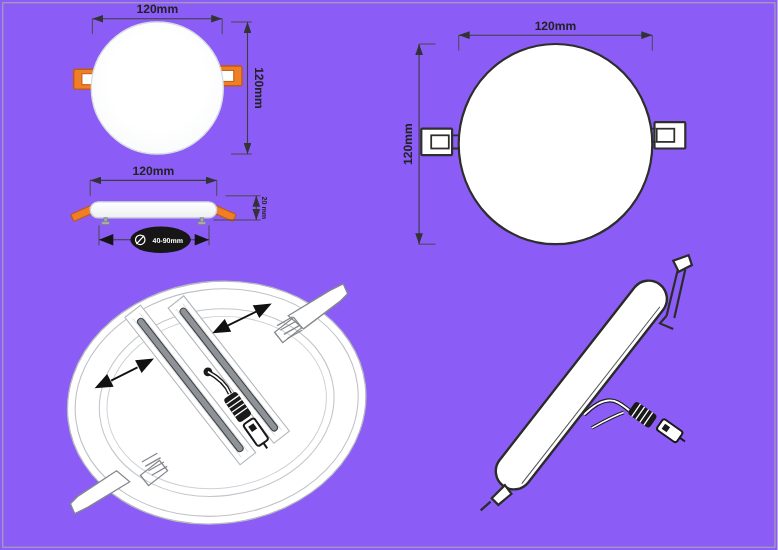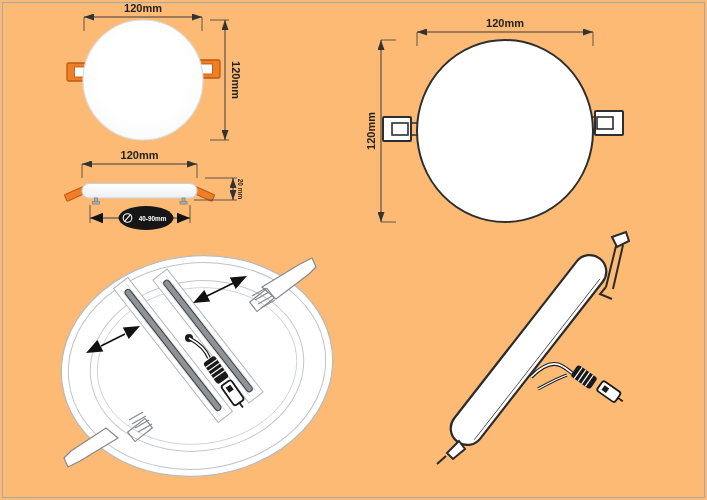--- a/index.html
+++ b/index.html
@@ -1,16 +1,16 @@
 <!DOCTYPE html>
 <html><head>
 <meta charset="utf-8">
 <style>
   html,body{margin:0;padding:0;background:#fff;}
-  #canvas{position:relative;width:707px;height:500px;background:#fdba74;overflow:hidden;
+  #canvas{position:relative;width:707px;height:500px;background:#8b5cf6;overflow:hidden;
           font-family:"Liberation Sans", sans-serif;}
   .frame{position:absolute;left:2px;top:2px;width:701px;height:494px;
          border:1px solid #a6a9ac;pointer-events:none;}
   svg{position:absolute;display:block;}
   #front-view{left:40px;top:0px;}
   #side-view{left:40px;top:148px;}
   #install-view{left:50px;top:248px;}
   #top-view{left:355px;top:10px;}
   #perspective-view{left:425px;top:230px;}
   svg text{font-family:"Liberation Sans", sans-serif;fill:#222222;font-weight:700;}

